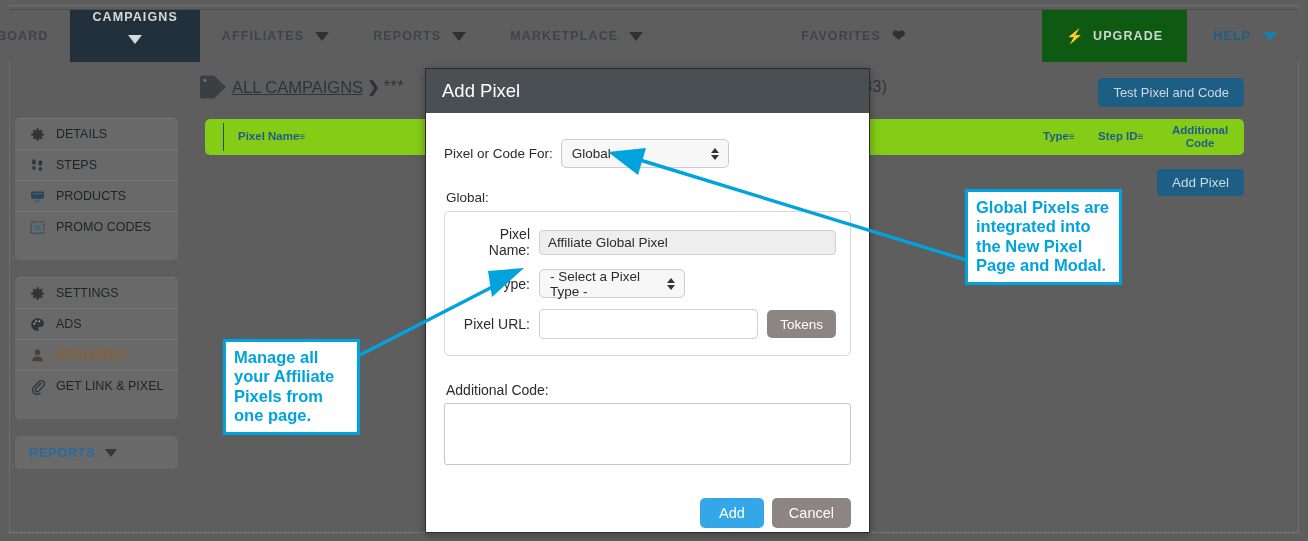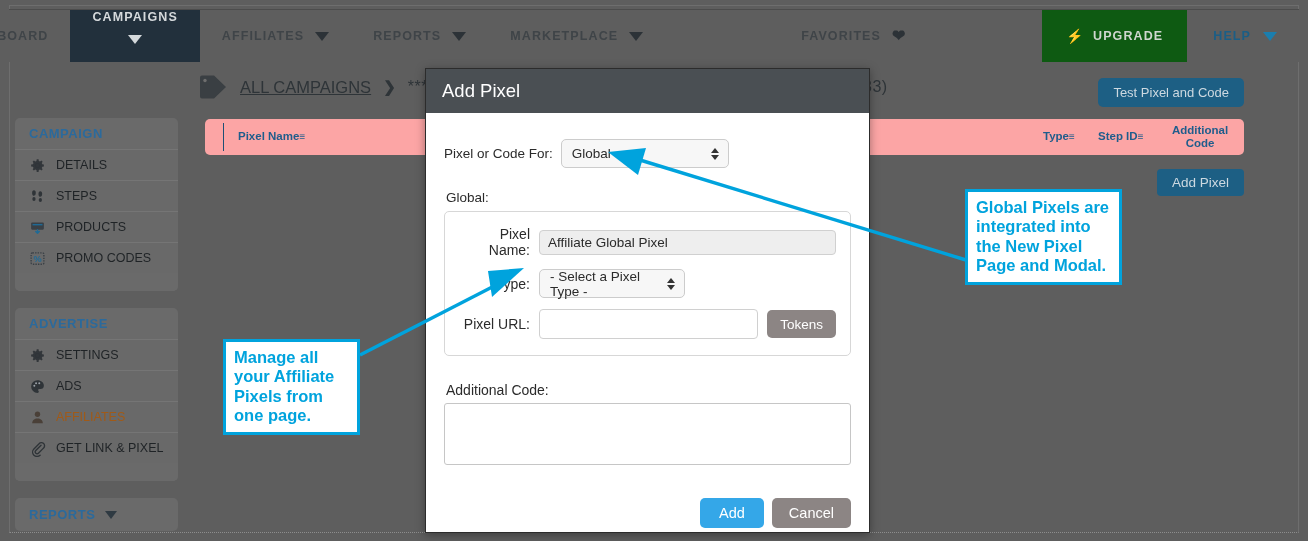--- a/index.html
+++ b/index.html
@@ -92,21 +92,21 @@
     color: #1f2326; font-size: 12.5px;
   }
   .side-row.active { color: #a05a18; }
   .side-foot { height: 18px; background: #6a6a6a; }
   .ico { width: 17px; height: 17px; flex: 0 0 17px; position: relative; }
   .ico svg { display: block; }
 
   
   .breadcrumb {
     position: absolute; left: 198px; top: 74px;
-    display: flex; align-items: center; gap: 12px;
+    display: flex; align-items: center; gap: 4px;
     color: #3a3f43; font-size: 16px;
   }
   .tag-ico { width: 30px; height: 26px; }
   .bc-link {
     color: #2e3438; text-decoration: underline; font-size: 16.5px;
   }
   .bc-sep { color: #2e3438; font-size: 15px; font-weight: bold; }
   .bc-tail { color: #2e3438; font-size: 16px; letter-spacing: .5px; }
 
   .btn-test {
@@ -121,21 +121,21 @@
     background: #1d5f84; color: #cdd9e1;
     border: none; border-radius: 4px;
     padding: 6px 15px; font-size: 13.5px;
     font-family: "Liberation Sans", sans-serif;
   }
 
   
   .table-head {
     position: absolute; left: 205px; top: 119px;
     width: 1039px; height: 36px;
-    background: #fca5a5;
+    background: #84cc16;
     border-radius: 5px;
     display: flex; align-items: center;
   }
   .th {
     color: #1f5d8c; font-size: 11.5px; font-weight: bold;
     position: absolute; text-align: center; line-height: 1.15;
   }
   .th .sortmark { font-size: 10px; }
   .th-divider {
     position: absolute; left: 18px; top: 4px;
@@ -296,23 +296,20 @@
 
     <div class="help">
       <span>HELP</span>
       <span class="caret"></span>
     </div>
   </div>
 
   <div class="sidebar">
 
     <div class="side-group">
-      <div class="side-head">
-        <span>CAMPAIGN</span>
-      </div>
 
       <div class="side-row">
         <span class="ico">
           <svg width="17" height="17" viewBox="0 0 24 24">
               <path fill="#2f3438" d="M12 8a4 4 0 100 8 4 4 0 000-8zm0 6.2a2.2 2.2 0 110-4.4 2.2 2.2 0 010 4.4z"></path>
               <path fill="#2f3438" d="M21 13.3v-2.6l-2.3-.4a7 7 0 00-.7-1.7l1.3-1.9-1.8-1.8-1.9 1.3a7 7 0 00-1.7-.7L13.5 3h-2.6l-.4 2.5a7 7 0 00-1.7.7L6.9 4.9 5.1 6.7l1.3 1.9a7 7 0 00-.7 1.7L3 10.7v2.6l2.7.4c.2.6.4 1.2.7 1.7l-1.3 1.9 1.8 1.8 1.9-1.3c.5.3 1.1.5 1.7.7l.4 2.5h2.6l.4-2.5c.6-.2 1.2-.4 1.7-.7l1.9 1.3 1.8-1.8-1.3-1.9c.3-.5.5-1.1.7-1.7l2.3-.4z" opacity=".95"></path>
             </svg>
         </span>
         <span>DETAILS</span>
       </div>
@@ -347,23 +344,20 @@
               <text x="12" y="17" font-size="13" font-weight="bold" text-anchor="middle" fill="#1f6a96" font-family="Liberation Sans, sans-serif">%</text>
             </svg>
         </span>
         <span>PROMO CODES</span>
       </div>
 
       <div class="side-foot"></div>
     </div>
 
     <div class="side-group">
-      <div class="side-head">
-        <span>ADVERTISE</span>
-      </div>
 
       <div class="side-row">
         <span class="ico">
           <svg width="17" height="17" viewBox="0 0 24 24">
               <path fill="#2f3438" d="M12 8a4 4 0 100 8 4 4 0 000-8zm0 6.2a2.2 2.2 0 110-4.4 2.2 2.2 0 010 4.4z"></path>
               <path fill="#2f3438" d="M21 13.3v-2.6l-2.3-.4a7 7 0 00-.7-1.7l1.3-1.9-1.8-1.8-1.9 1.3a7 7 0 00-1.7-.7L13.5 3h-2.6l-.4 2.5a7 7 0 00-1.7.7L6.9 4.9 5.1 6.7l1.3 1.9a7 7 0 00-.7 1.7L3 10.7v2.6l2.7.4c.2.6.4 1.2.7 1.7l-1.3 1.9 1.8 1.8 1.9-1.3c.5.3 1.1.5 1.7.7l.4 2.5h2.6l.4-2.5c.6-.2 1.2-.4 1.7-.7l1.9 1.3 1.8-1.8-1.3-1.9c.3-.5.5-1.1.7-1.7l2.3-.4z" opacity=".95"></path>
             </svg>
         </span>
         <span>SETTINGS</span>
       </div>

